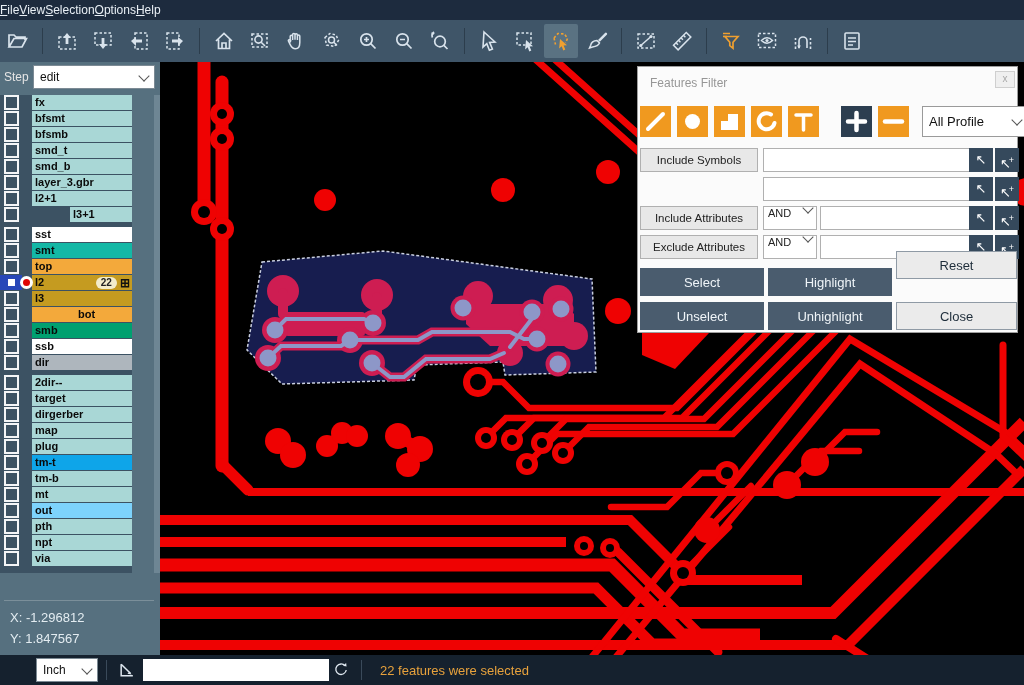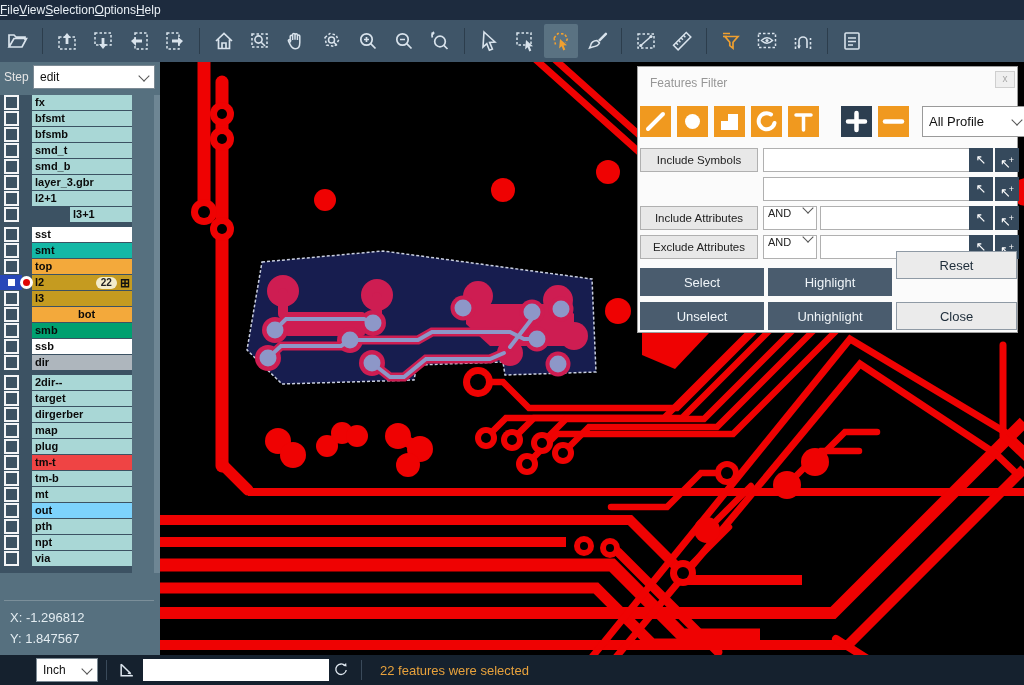--- a/index.html
+++ b/index.html
@@ -567,21 +567,21 @@
             <span class="cb"></span>
           </span>
           <span class="lbl" style="background: rgb(169, 215, 214);">
             <span class="lname">plug</span>
           </span>
         </div>
         <div class="lrow">
           <span class="cbcell">
             <span class="cb"></span>
           </span>
-          <span class="lbl" style="background: #ef4444;">
+          <span class="lbl" style="background: #0ea5e9;">
             <span class="lname">tm-t</span>
           </span>
         </div>
         <div class="lrow">
           <span class="cbcell">
             <span class="cb"></span>
           </span>
           <span class="lbl" style="background: rgb(169, 215, 214);">
             <span class="lname">tm-b</span>
           </span>

